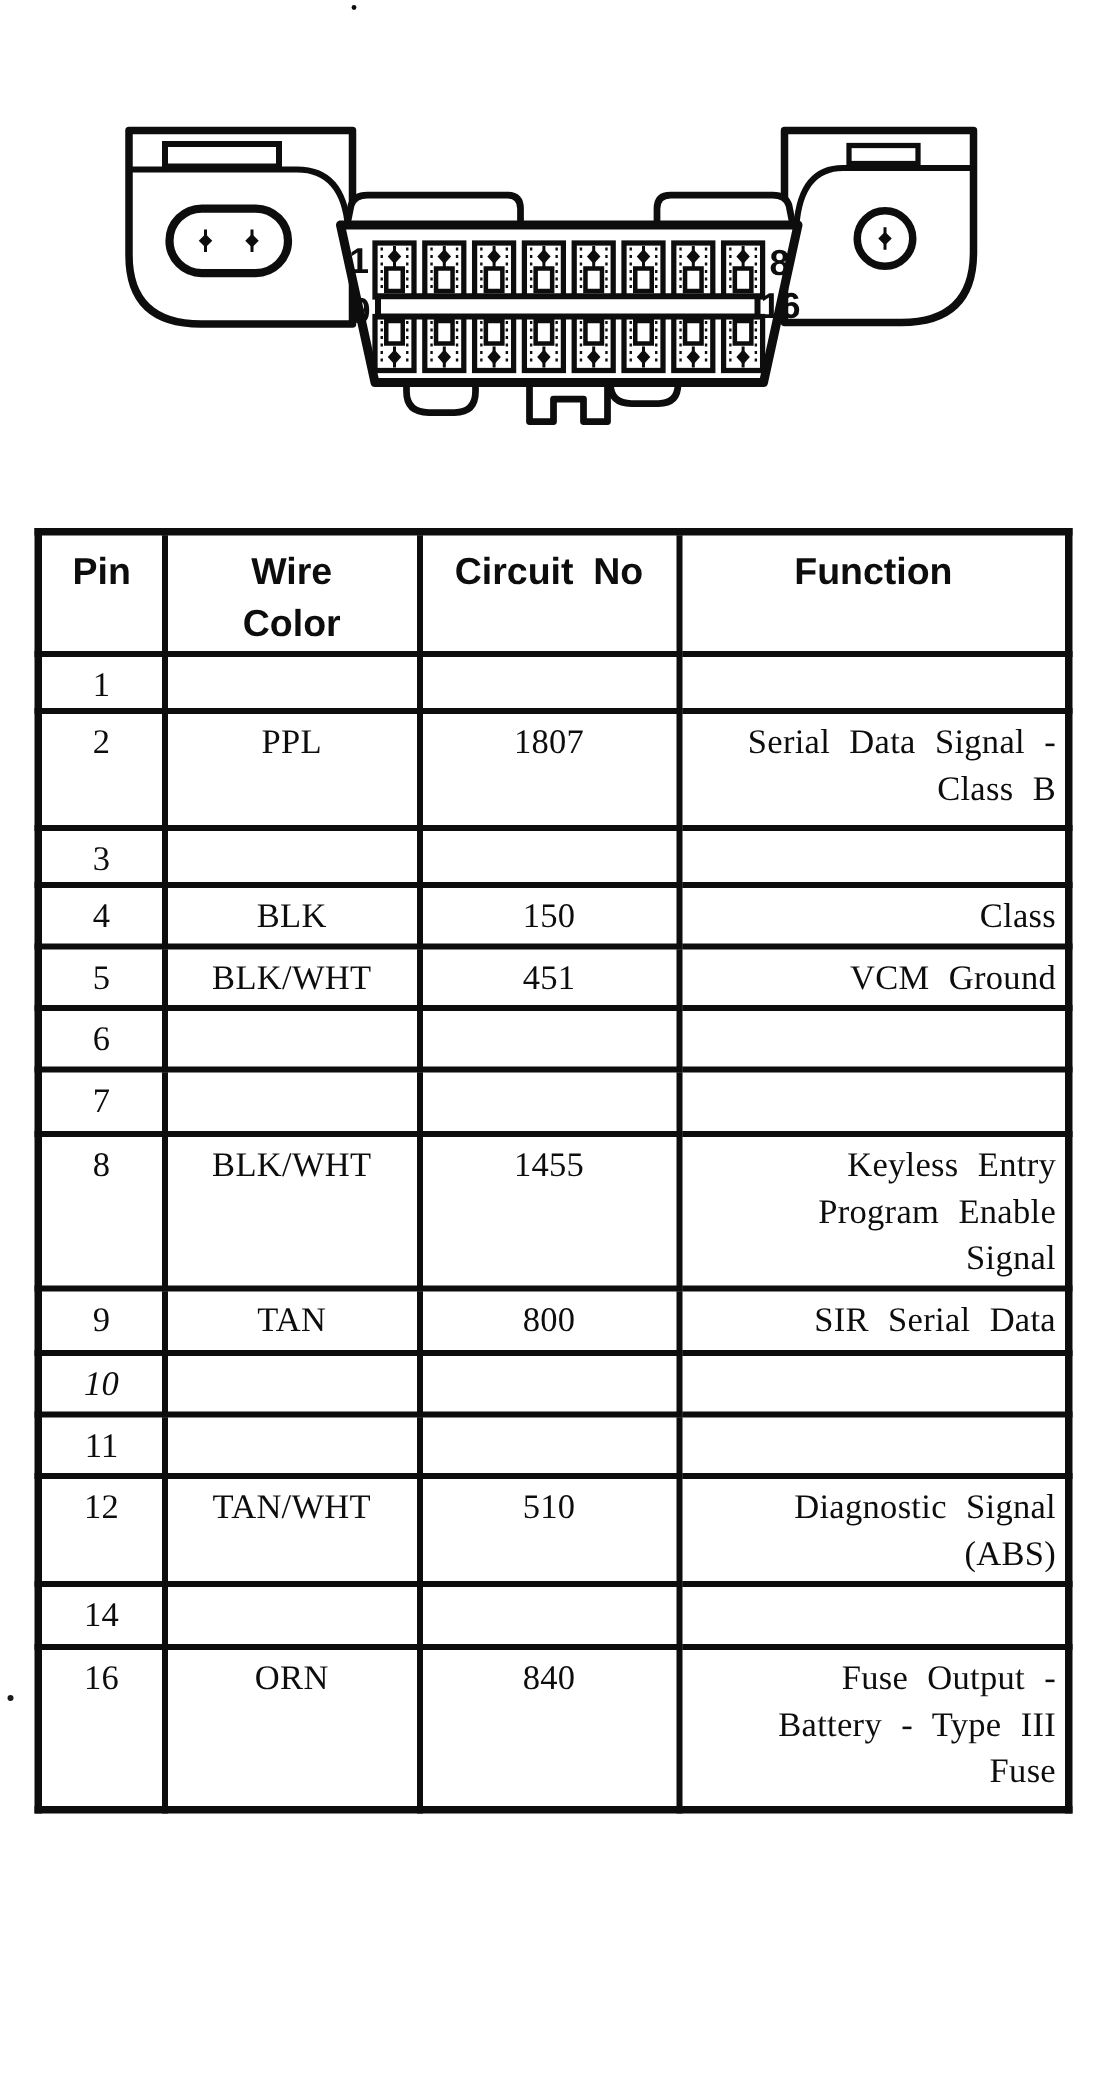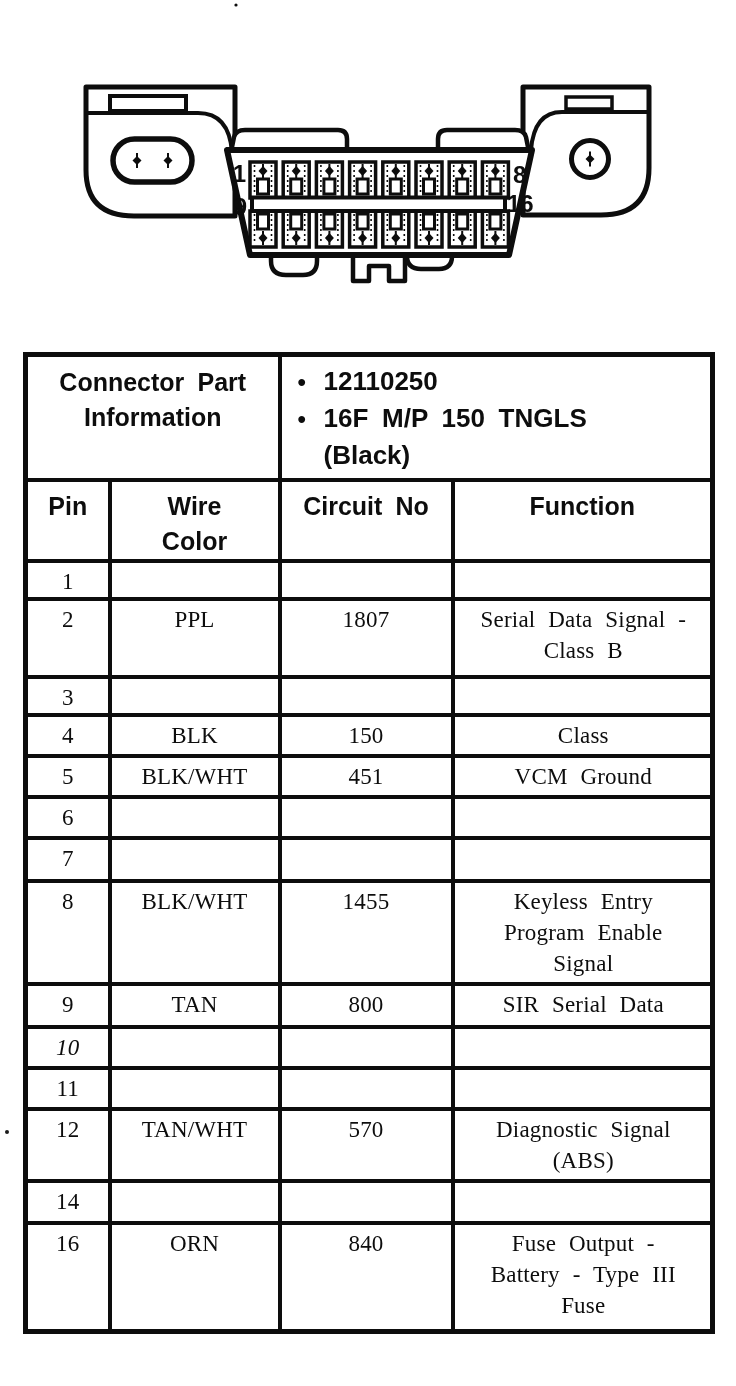--- a/index.html
+++ b/index.html
@@ -72,21 +72,21 @@
   }
   .part-table tbody td{
     font-family:"Liberation Serif","DejaVu Serif",serif;
     font-size:23px;
     letter-spacing:0.2px;
     padding-top:3px;
     line-height:31px;
   }
   td.c-pin,td.c-wire,td.c-circ{text-align:center;}
   td.c-func{
-    text-align:center;
+    text-align:right;
     padding:3px 6px 3px 8px;
     white-space:pre-line;
     word-spacing:0.3em;
     line-height:33px;
   }
 </style>
 </head>
 <body>
 
 <div class="sheet">
@@ -266,36 +266,20 @@
   <div class="speck speck-margin"></div>
 
   <table class="part-table">
     <colgroup>
       <col style="width:84px">
         <col style="width:170px">
       <col style="width:173px">
         <col style="width:260px">
     </colgroup>
     <thead>
-      <tr style="height:108px">
-        <td colspan="2" class="part-label hdr">
-          <span>Connector Part Information</span>
-        </td>
-        <td colspan="2" class="part-values hdr">
-          <div class="bullet-row">
-            <span class="bullet-mark">•</span>
-            <span class="bullet-text">12110250</span>
-          </div>
-          <div class="bullet-row">
-            <span class="bullet-mark">•</span>
-            <span class="bullet-text">16F M/P 150 TNGLS
-(Black)</span>
-          </div>
-        </td>
-      </tr>
       <tr style="height:81px">
         <th class="col-hdr hdr">Pin</th>
         <th class="col-hdr hdr">Wire
 Color</th>
         <th class="col-hdr hdr">Circuit No</th>
         <th class="col-hdr hdr">Function</th>
       </tr>
     </thead>
     <tbody id="pinout-body">
         <tr style="height: 37px;">
@@ -363,21 +347,21 @@
         </tr>
         <tr style="height: 41px;">
           <td class="c-pin">11</td>
           <td class="c-wire"></td>
           <td class="c-circ"></td>
           <td class="c-func"></td>
         </tr>
         <tr style="height: 65px;">
           <td class="c-pin">12</td>
           <td class="c-wire">TAN/WHT</td>
-          <td class="c-circ">570</td>
+          <td class="c-circ">510</td>
           <td class="c-func">Diagnostic Signal
 (ABS)</td>
         </tr>
         <tr style="height: 42px;">
           <td class="c-pin">14</td>
           <td class="c-wire"></td>
           <td class="c-circ"></td>
           <td class="c-func"></td>
         </tr>
         <tr style="height: 108px;">

